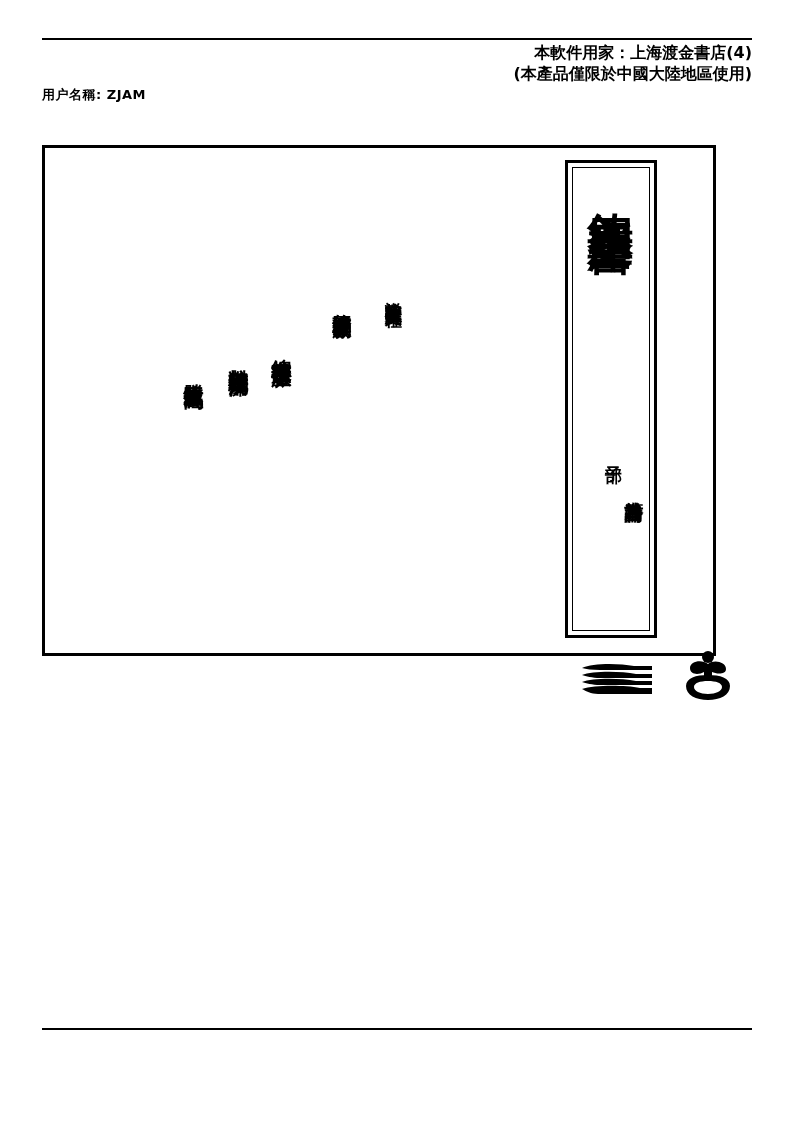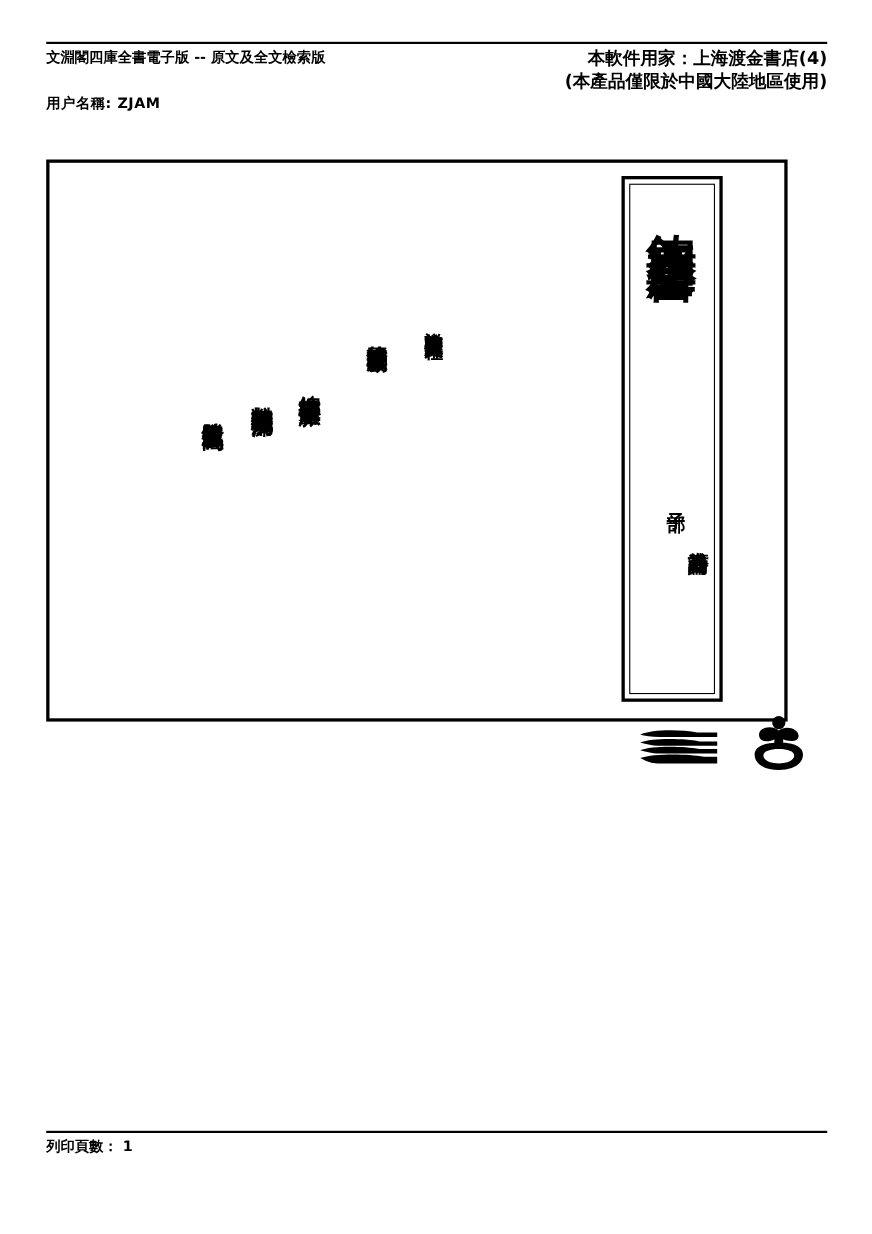--- a/index.html
+++ b/index.html
@@ -183,21 +183,20 @@
     font-weight: bold;
     line-height: 21px;
     white-space: nowrap;
   }
 </style>
 </head>
 <body>
 
 <div id="header">
   <div class="hdr-row">
-    <span class="hdr-left">文淵閣四庫全書電子版 -- 原文及全文檢索版</span>
     <span class="hdr-right">本軟件用家：上海渡金書店(4)</span>
   </div>
   <div class="hdr-row">
     <span class="hdr-right">(本產品僅限於中國大陸地區使用)</span>
   </div>
   <div class="hdr-row">
     <span class="hdr-left hdr-user">用户名稱: ZJAM</span>
   </div>
 </div>
 <div class="hdr-rule" id="hdr-rule-top"></div>
@@ -231,14 +230,13 @@
 </svg>
 
 <svg id="seal-round" viewBox="0 0 52 58">
   <ellipse cx="26" cy="9" rx="6" ry="6" fill="#000"></ellipse>
   <path d="M8 20 C8 13, 20 11, 26 16 C32 11, 44 14, 44 21 C44 27, 34 26, 30 24 L30 30 L22 30 L22 24 C17 27, 8 27, 8 20 Z" fill="#000"></path>
   <path d="M4 38 C4 30, 14 27, 26 27 C38 27, 48 30, 48 38 C48 47, 38 52, 26 52 C14 52, 4 47, 4 38 Z M26 33 C18 33, 12 35, 12 39 C12 43, 18 46, 26 46 C34 46, 40 43, 40 39 C40 35, 34 33, 26 33 Z" fill="#000"></path>
 </svg>
 
 <div id="ftr-rule"></div>
 <div id="footer">
-  <div class="ftr-row">列印頁數： 1</div>
 </div>
 
 </body></html>

